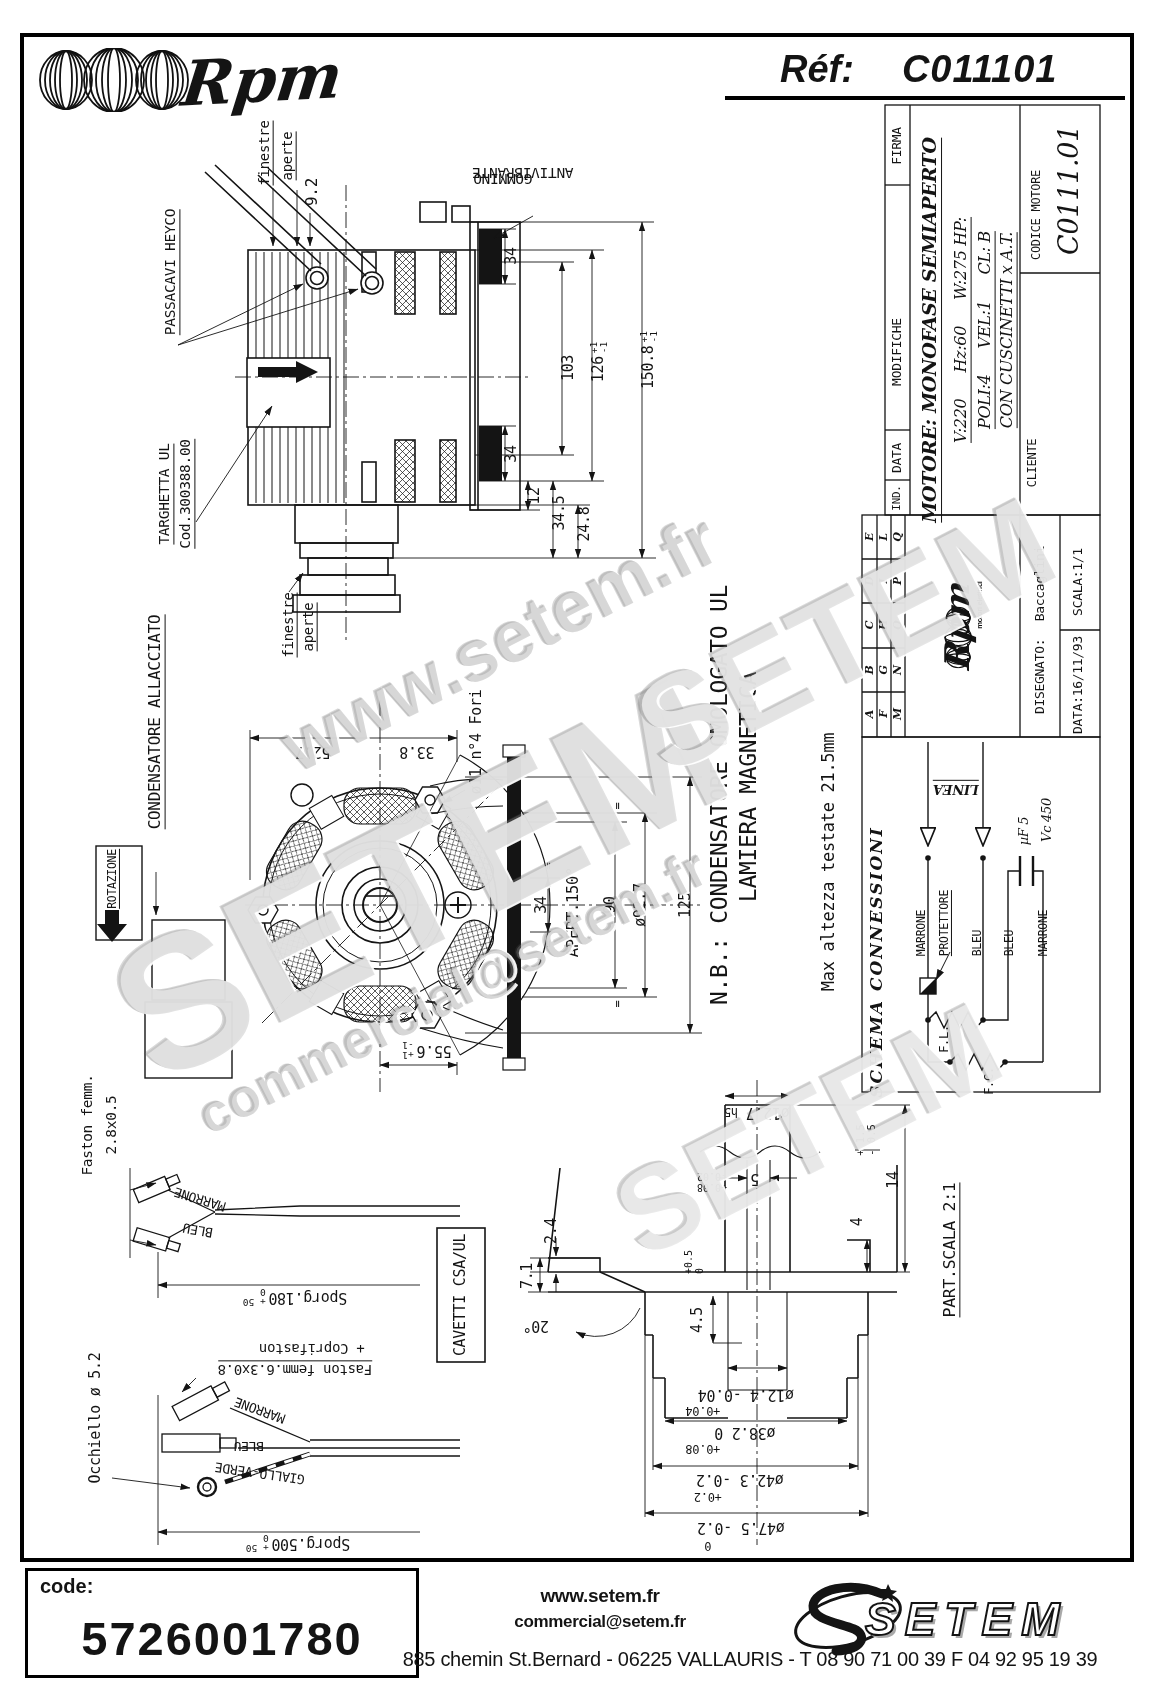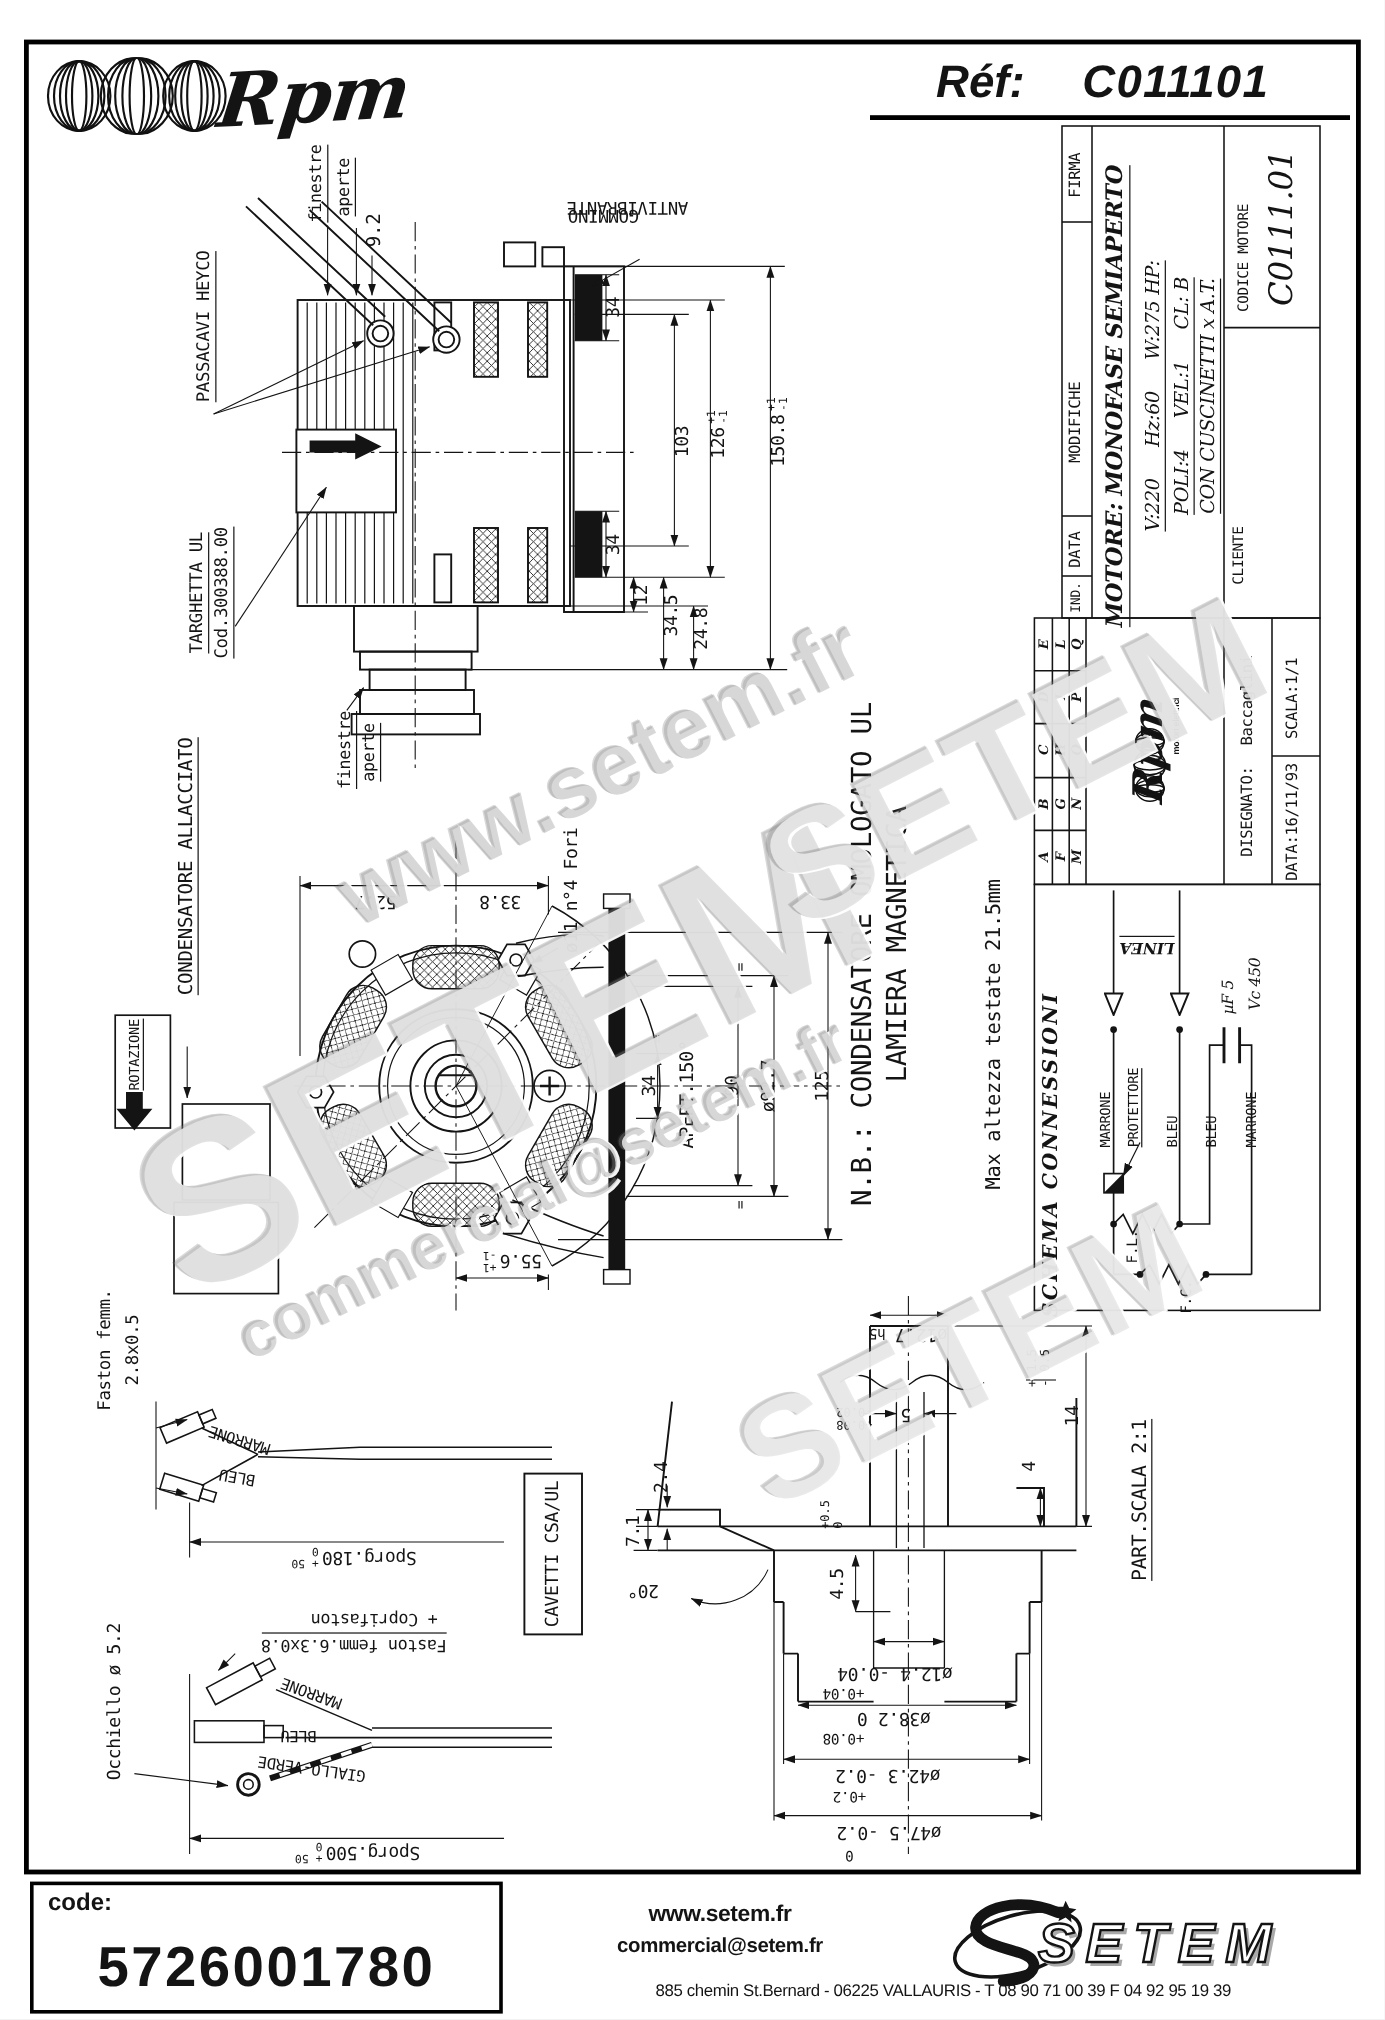--- a/index.html
+++ b/index.html
@@ -564,21 +564,21 @@
 <div class="wm" style="left:170px;top:960px;font-size:54px;transform:rotate(-27deg);">commercial@setem.fr</div>
 <div class="wm" style="left:620px;top:560px;font-size:130px;transform:rotate(-27deg);color:rgba(150,150,150,0.25);">SETEM</div>
 <div class="wm" style="left:600px;top:1060px;font-size:120px;transform:rotate(-27deg);color:rgba(150,150,150,0.20);">SETEM</div>
 
 <div class="codebox">
   <div class="sans" style="position:absolute;left:12px;top:4px;font-size:20px;font-weight:bold;text-align:center;">code:</div>
   <div class="sans" style="margin-top:40px;text-align:center;font-size:47px;font-weight:bold;letter-spacing:2px;">5726001780</div>
 </div>
 <div class="lbl sans" style="left:600px;top:1596px;font-size:19px;font-weight:bold;">www.setem.fr</div>
 <div class="lbl sans" style="left:600px;top:1622px;font-size:17px;font-weight:bold;">commercial@setem.fr</div>
-<div class="lbl sans" style="left:750px;top:1659px;font-size:14px;margin-left:36px;">885 chemin St.Bernard  -  06225 VALLAURIS  -  T 08 90 71 00 39  F 04 92 95 19 39</div>
+<div class="lbl sans" style="left:750px;top:1659px;font-size:20px;">885 chemin St.Bernard  -  06225 VALLAURIS  -  T 08 90 71 00 39  F 04 92 95 19 39</div>
 <svg style="position:absolute;left:790px;top:1578px;z-index:3" width="120" height="86" viewBox="0 0 120 86">
   <ellipse cx="58" cy="42" rx="54" ry="24" transform="rotate(-16 58 42)" fill="none" stroke="#141414" stroke-width="3"></ellipse>
   <path d="M92,16 C60,2 24,12 23,28 C22,42 50,45 64,51 C78,57 73,72 46,73" fill="none" stroke="#141414" stroke-width="9" stroke-linecap="round"></path>
   <path d="M98,6 l3,6 6,1 -5,4 1,7 -5,-4 -6,3 2,-7 -4,-5 6,0 Z" fill="#141414"></path>
 </svg>
 <div class="setemtxt" style="left:865px;top:1592px;font-size:46px;letter-spacing:9px;">SETEM</div>
 
 </div>
 
 </body></html>

